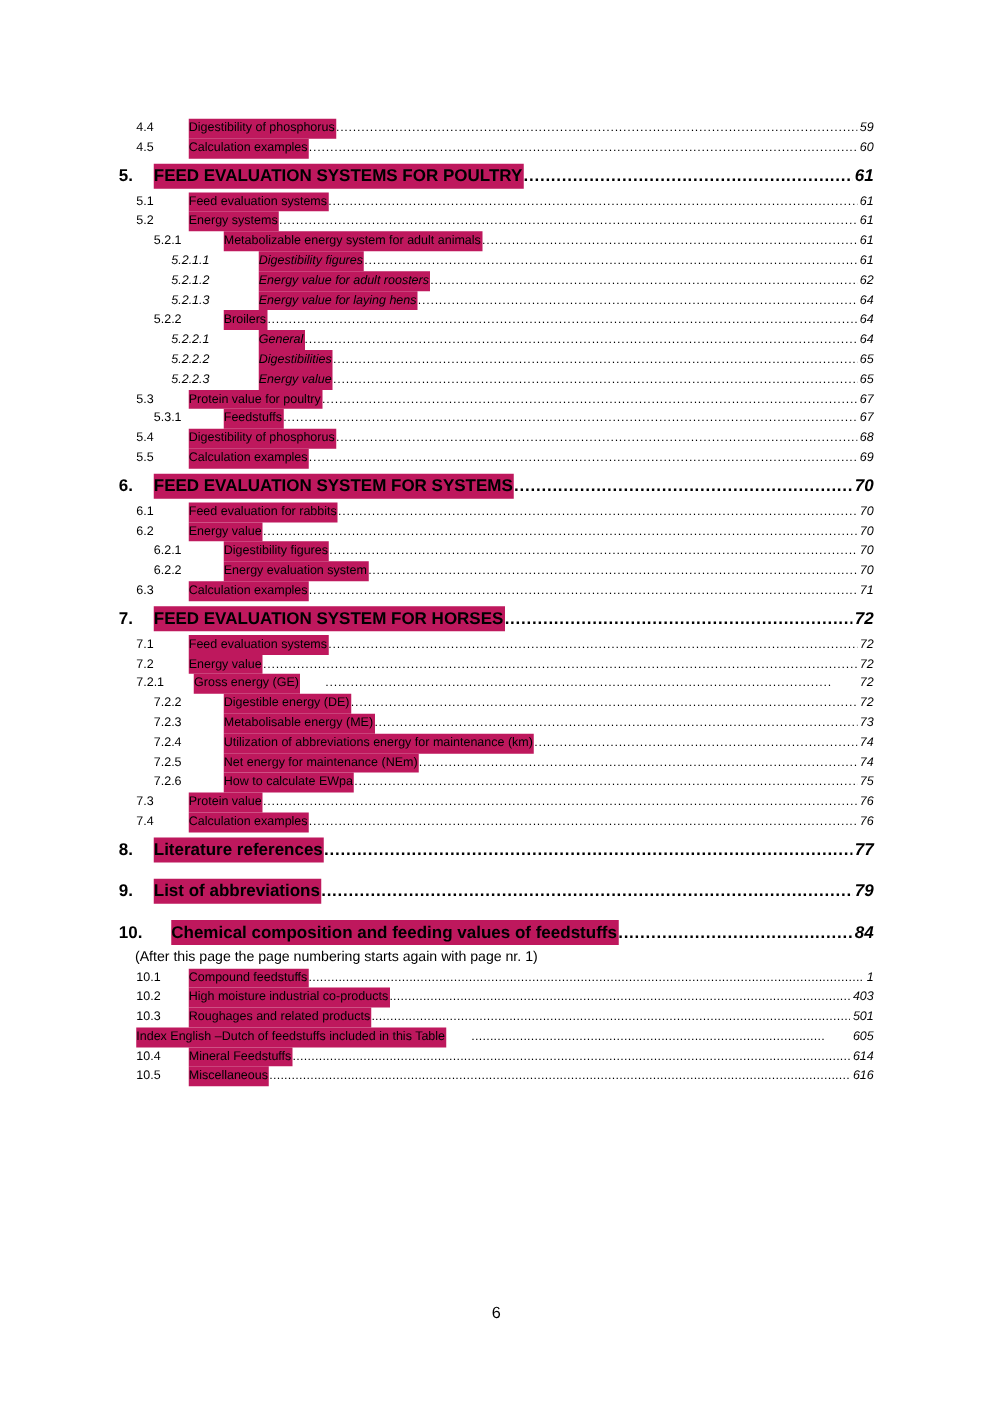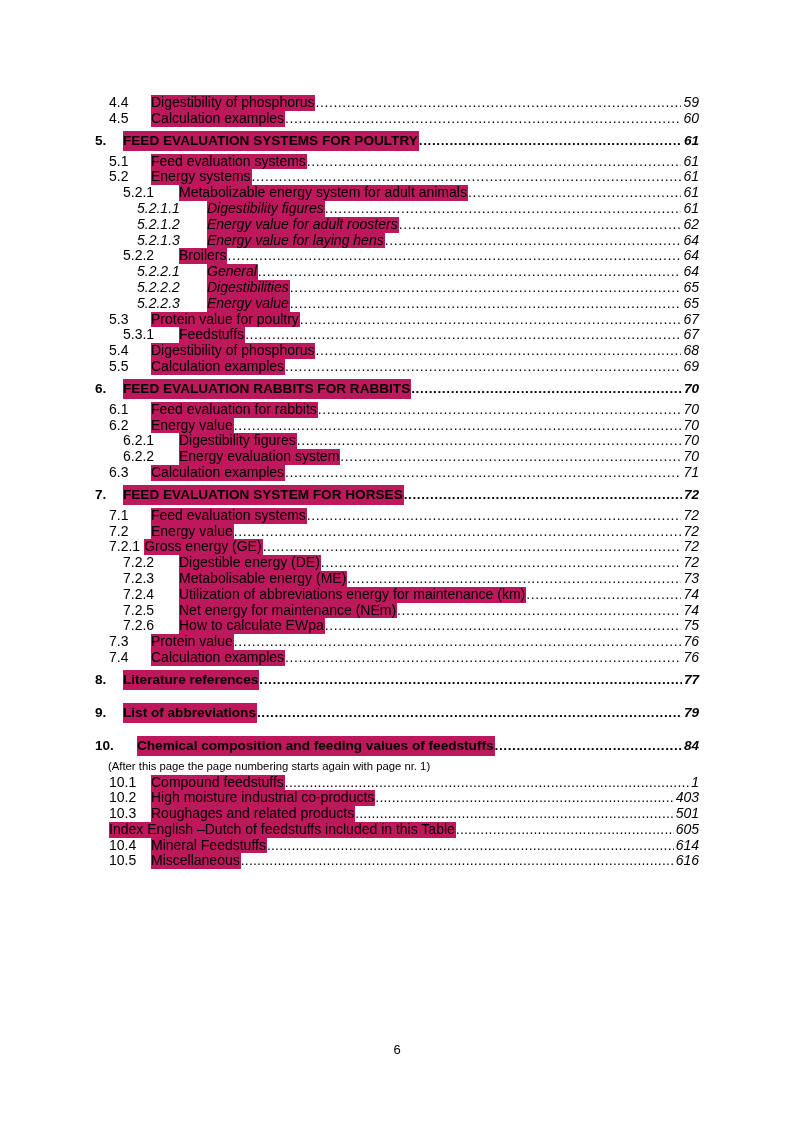--- a/index.html
+++ b/index.html
@@ -1,33 +1,33 @@
 <!DOCTYPE html>
 <html><head>
 <meta charset="utf-8">
 <style>
   html, body { margin: 0; padding: 0; background: #ffffff; }
   body { width: 794px; height: 1123px; position: relative; overflow: hidden;
          font-family: "Liberation Sans", sans-serif; color: #000; }
   .toc { position: absolute; left: 95px; top: 95px; width: 604px; }
-  .row { position: relative; display: flex; align-items: baseline; font-size: 14px; line-height: 15.8px; height: 15.8px; white-space: nowrap; }
+  .row { position: relative; display: flex; align-items: baseline; font-size: 10px; line-height: 15.8px; height: 15.8px; white-space: nowrap; }
   .row .num { display: inline-block; flex: none; }
   .row .title { flex: none; background: #be185d; padding-right: 1px; }
   .row .dots { flex: 1 1 auto; overflow: hidden; white-space: nowrap; letter-spacing: 0.6px; }
   .row .dots::after { content: "................................................................................................................................................................................................................................................................"; }
   .row .page { flex: none; padding-left: 2px; font-style: italic; }
   .row.italic .num, .row.italic .title { font-style: italic; }
 
   .lvl2 { padding-left: 14px; }
   .lvl2 .num { width: 42px; }
   .lvl3 { padding-left: 28px; }
   .lvl3 .num { width: 56px; }
   .lvl4 { padding-left: 42px; justify-content: flex-end; }
   .lvl4 .num { width: 70px; }
-  .lvl2x { padding-left: 14px; }
+  .lvl2x { padding-left: 14px; gap: 20px; }
   .lvl2x .num { width: auto; margin-right: 4px; }
 
   .head { font-weight: bold; font-size: 13.6px; line-height: 20px; height: 20px; margin-top: 4px; margin-bottom: 3px; }
   .head .num { width: 28px; }
   .head.wide .num { width: 42px; }
   .head.spaced { margin-top: 13px; }
 
   .note { font-size: 11.3px; line-height: 15.8px; padding-left: 13px; height: 15.8px; }
   .tail .dots { letter-spacing: 0.2px; }
 
@@ -138,21 +138,21 @@
     </div>
   <div class="row lvl2">
       <span class="num">5.5</span>
       <span class="title">Calculation examples</span>
       <span class="dots"></span>
       <span class="page">69</span>
     </div>
 
   <div class="row head">
       <span class="num">6.</span>
-      <span class="title">FEED EVALUATION RABBITS FOR RABBITS</span>
+      <span class="title">FEED EVALUATION SYSTEM FOR SYSTEMS</span>
       <span class="dots"></span>
       <span class="page">70</span>
     </div>
 
   <div class="row lvl2">
       <span class="num">6.1</span>
       <span class="title">Feed evaluation for rabbits</span>
       <span class="dots"></span>
       <span class="page">70</span>
     </div>

